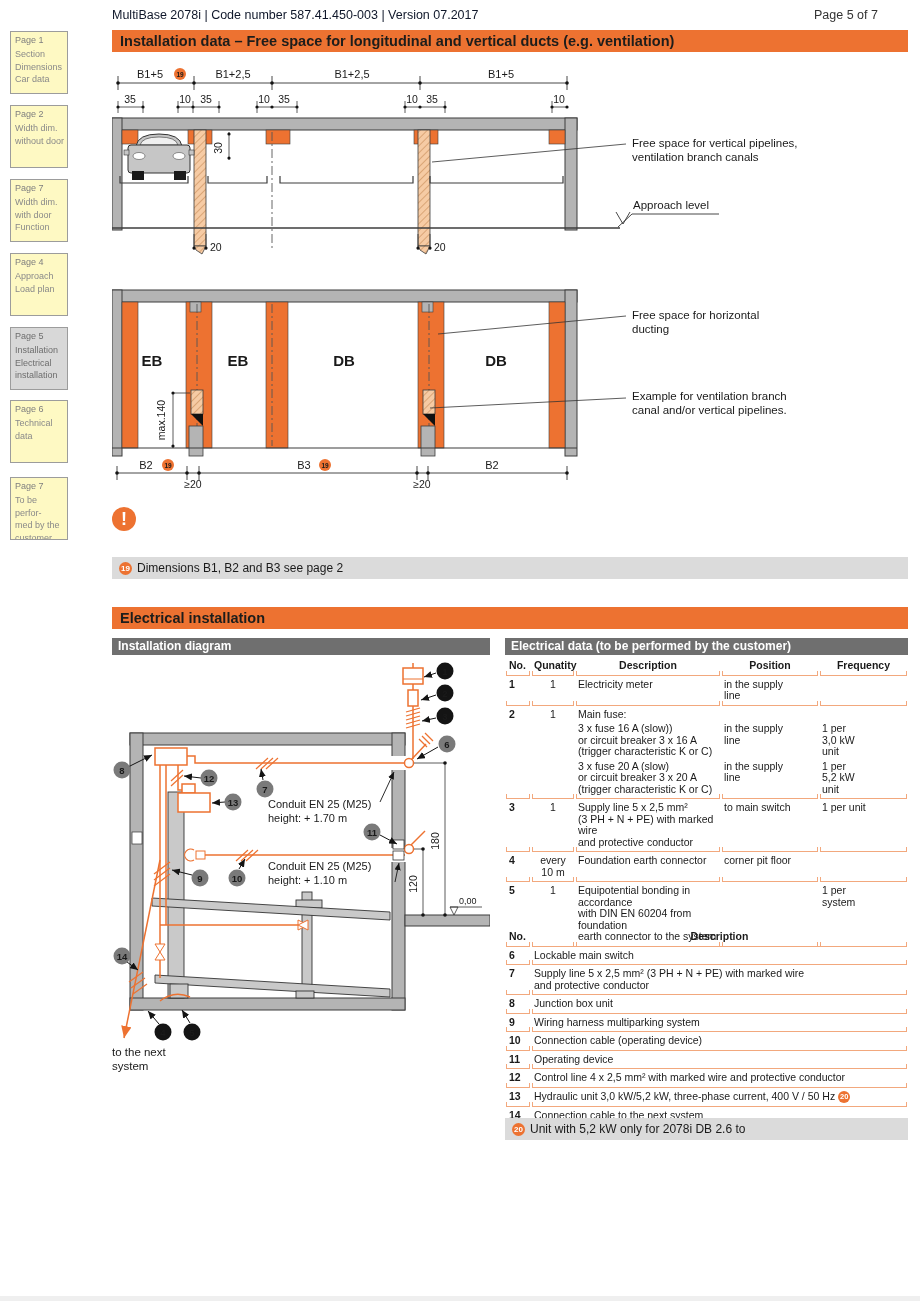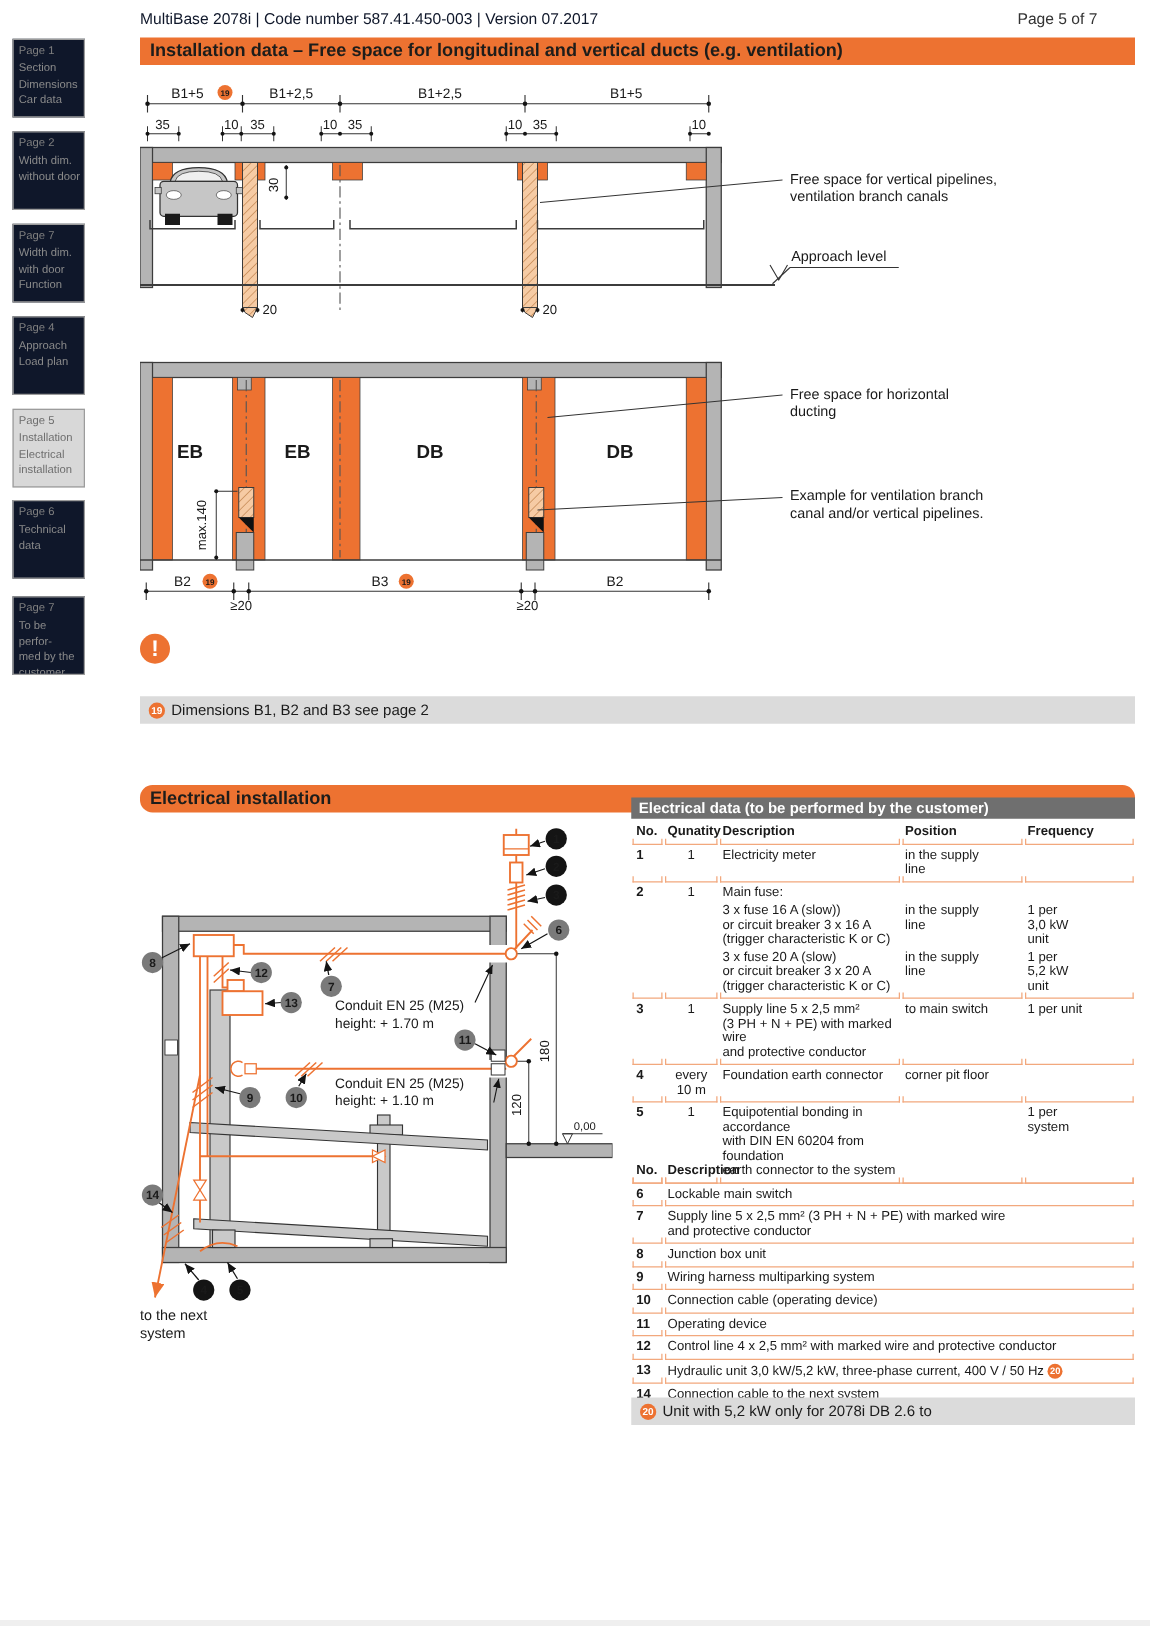--- a/index.html
+++ b/index.html
@@ -4,21 +4,21 @@
 <style>
   html,body{margin:0;padding:0;background:#e8e8e8;}
   .page{position:relative;width:920px;height:1301px;background:#ffffff;overflow:hidden;
         font-family:"Liberation Sans",sans-serif;color:#1a1a1a;}
   .abs{position:absolute;}
   
   .doc-title{position:absolute;top:8px;left:112px;font-size:12.5px;color:#0f172a;}
   .page-ind{position:absolute;top:8px;left:814px;font-size:12.5px;color:#333;}
   
   .nav-box{position:absolute;left:10px;width:58px;height:63px;border:1px solid #9c9c9c;
-           background:#0f172a;box-sizing:border-box;padding:3px 2px 0 4px;overflow:hidden;cursor:pointer;}
+           background:#fef9c3;box-sizing:border-box;padding:3px 2px 0 4px;overflow:hidden;cursor:pointer;}
   .nav-box.active{background:#d8d8d8;}
   .nav-page{font-size:9px;color:#7f7f7f;margin-bottom:3px;}
   .nav-body{font-size:9px;color:#8a8a8a;line-height:12.5px;white-space:pre-line;}
   .nb1{top:31px}.nb2{top:105px}.nb3{top:179px}.nb4{top:253px}.nb5{top:327px}.nb6{top:400px}.nb7{top:477px}
   .nav-box.active .nav-page,.nav-box.active .nav-body{color:#6e6e6e;}
   
   .bar-orange{position:absolute;left:112px;width:796px;height:22px;background:#ed7231;
               color:#1d1d1b;font-size:14.5px;font-weight:bold;line-height:22px;padding-left:8px;box-sizing:border-box;}
   .sub-bar{position:absolute;height:17px;background:#6f6f6f;color:#fff;font-size:12px;font-weight:bold;
            line-height:17px;padding-left:6px;box-sizing:border-box;}
@@ -37,21 +37,21 @@
   .tr.bkt .td::after{content:"";position:absolute;left:1px;right:1px;bottom:1px;height:4px;
         border-left:1px solid #f2a87d;border-right:1px solid #f2a87d;border-bottom:1px solid #f2a87d;}
   .tr.nbkt .td{padding-bottom:1px;}
   .c-no{width:26px;padding-left:4px;font-weight:bold;}
   .c-qty{width:44px;text-align:center;}
   .c-desc{width:146px;}
   .c-pos{width:98px;}
   .c-freq{width:89px;}
   .c-desc2{width:377px;}
   .thead .td{font-weight:bold;}
-  .thead .c-desc,.thead .c-pos,.thead .c-freq,.thead .c-desc2{}
+  .thead .c-desc,.thead .c-pos,.thead .c-freq,.thead .c-desc2{text-align:center;}
   .badge-inline{display:inline-block;width:12px;height:12px;border-radius:50%;background:#ed7231;color:#fff;
            font-size:7.5px;font-weight:bold;text-align:center;line-height:12px;margin-left:3px;vertical-align:middle;}
   svg text{font-family:"Liberation Sans",sans-serif;fill:#1a1a1a;}
   .bottom-edge{position:absolute;left:0;bottom:0;width:100%;height:5px;background:#efefef;}
 </style>
 </head>
 <body>
 
 <div class="page">
 
@@ -335,22 +335,23 @@
     </g>
   </svg>
 
   <div class="warn-icon">!</div>
 
   <div class="note-bar" style="left:112px;top:557px;width:796px;height:22px;">
     <span class="badge-o">19</span>
     <span>Dimensions B1, B2 and B3 see page 2</span>
   </div>
 
-  <div class="bar-orange" style="top:628px;border-radius:10px;">Electrical installation</div>
-
+  <div class="bar-orange" style="top:607px;">Electrical installation</div>
+
+  <div class="sub-bar" style="left:112px;top:638px;width:378px;">Installation diagram</div>
   <div class="sub-bar" style="left:505px;top:638px;width:403px;">Electrical data (to be performed by the customer)</div>
 
   <svg class="abs" style="left:112px;top:660px;" width="378" height="430" viewBox="0 0 378 430">
 
     <g>
       <rect x="18" y="73" width="275" height="12" fill="#b4b4b4" stroke="#3c3c3c" stroke-width="1"></rect>
       <rect x="18" y="73" width="13" height="277" fill="#b4b4b4" stroke="#3c3c3c" stroke-width="1"></rect>
       <rect x="280" y="73" width="13" height="277" fill="#b4b4b4" stroke="#3c3c3c" stroke-width="1"></rect>
       <rect x="18" y="338" width="275" height="12" fill="#b4b4b4" stroke="#3c3c3c" stroke-width="1"></rect>
       <rect x="279" y="96" width="15" height="14" fill="#fff"></rect>

